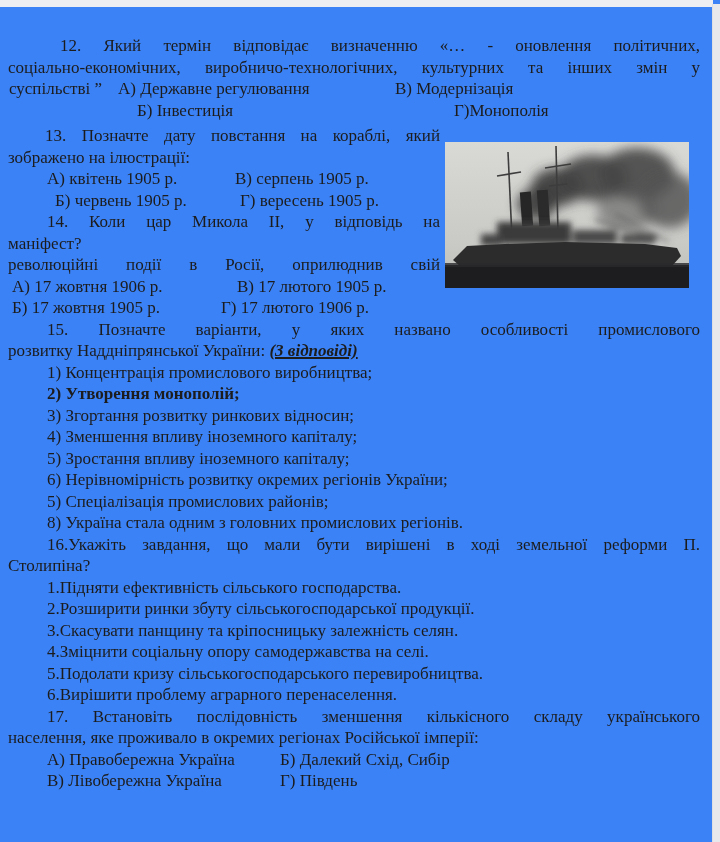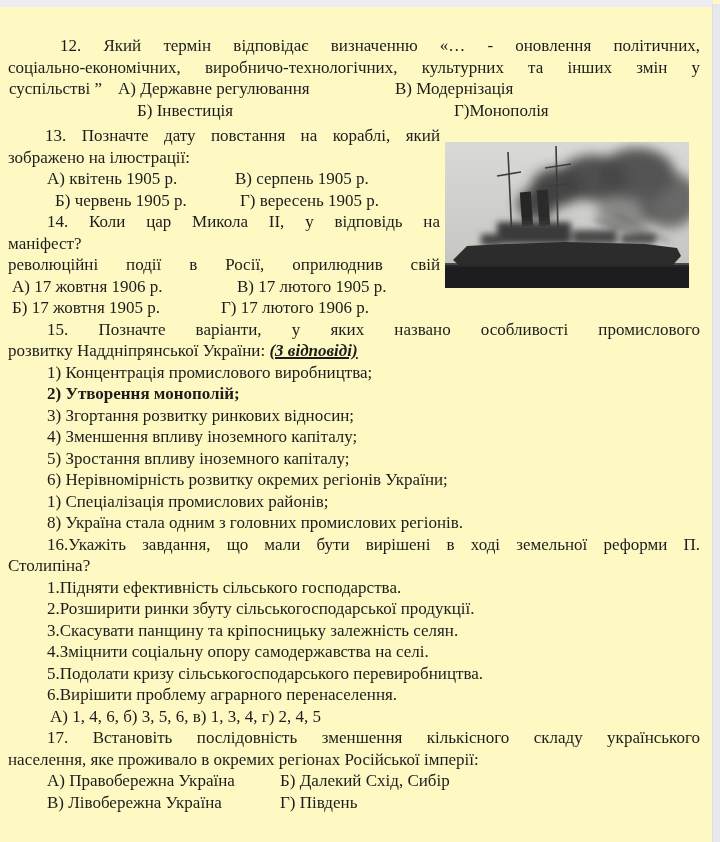--- a/index.html
+++ b/index.html
@@ -1,16 +1,16 @@
 <!DOCTYPE html>
 <html><head>
 <meta charset="utf-8">
 <style>
   html,body{margin:0;padding:0;background:#ffffff;}
-  .page{position:relative;width:720px;height:842px;background:#fef9c3;overflow:hidden;
+  .page{position:relative;width:720px;height:842px;background:#3b82f6;overflow:hidden;
         font-family:"Liberation Serif","DejaVu Serif",serif;color:#1c1c1c;}
   .top-strip{position:absolute;top:0;left:0;right:7px;height:7px;background:#edeef1;}
   .scrollbar-track{position:absolute;top:4px;right:0;width:7px;bottom:0;background:#e6e8ec;border-left:1px solid #dcdee2;}
   .content{position:absolute;left:8px;top:35px;width:692px;font-size:17px;line-height:21.5px;}
   .ln{height:21.5px;overflow:visible;white-space:nowrap;}
   .jst{text-align:justify;text-align-last:justify;white-space:normal;}
   .narrow{width:432px;}
   .row{position:relative;height:21.5px;}
   .row > span{position:absolute;top:0;white-space:nowrap;}
   .sec13{margin-top:4px;}
@@ -119,34 +119,33 @@
 
     <div>
       <div class="ln jst" style="padding-left:39px;">15. Позначте варіанти, у яких названо особливості промислового</div>
       <div class="ln"><span>розвитку Наддніпрянської України: </span><span class="emph">(3 відповіді)</span></div>
       <div class="ln" style="padding-left:39px;">1) Концентрація промислового виробництва;</div>
       <div class="ln" style="padding-left:39px;font-weight:bold;">2) Утворення монополій;</div>
       <div class="ln" style="padding-left:39px;">3) Згортання розвитку ринкових відносин;</div>
       <div class="ln" style="padding-left:39px;">4) Зменшення впливу іноземного капіталу;</div>
       <div class="ln" style="padding-left:39px;">5) Зростання впливу іноземного капіталу;</div>
       <div class="ln" style="padding-left:39px;">6) Нерівномірність розвитку окремих регіонів України;</div>
-      <div class="ln" style="padding-left:39px;">1) Спеціалізація промислових районів;</div>
+      <div class="ln" style="padding-left:39px;">5) Спеціалізація промислових районів;</div>
       <div class="ln" style="padding-left:39px;">8) Україна стала одним з головних промислових регіонів.</div>
     </div>
 
     <div>
       <div class="ln jst" style="padding-left:39px;">16.Укажіть завдання, що мали бути вирішені в ході земельної реформи П.</div>
       <div class="ln">Столипіна?</div>
       <div class="ln" style="padding-left:39px;">1.Підняти ефективність сільського господарства.</div>
       <div class="ln" style="padding-left:39px;">2.Розширити ринки збуту сільськогосподарської продукції.</div>
       <div class="ln" style="padding-left:39px;">3.Скасувати панщину та кріпосницьку залежність селян.</div>
       <div class="ln" style="padding-left:39px;">4.Зміцнити соціальну опору самодержавства на селі.</div>
       <div class="ln" style="padding-left:39px;">5.Подолати кризу сільськогосподарського перевиробництва.</div>
       <div class="ln" style="padding-left:39px;">6.Вирішити проблему аграрного перенаселення.</div>
-      <div class="ln" style="padding-left:42px;">А) 1, 4, 6,  б) 3, 5, 6,  в) 1, 3, 4, г) 2, 4, 5</div>
     </div>
 
     <div>
       <div class="ln jst" style="padding-left:39px;">17. Встановіть послідовність зменшення кількісного складу українського</div>
       <div class="ln">населення, яке проживало в окремих регіонах Російської імперії:</div>
       <div class="row">
         <span style="left:39px;">А) Правобережна Україна</span>
         <span style="left:272px;">Б) Далекий Схід, Сибір</span>
       </div>
       <div class="row">

